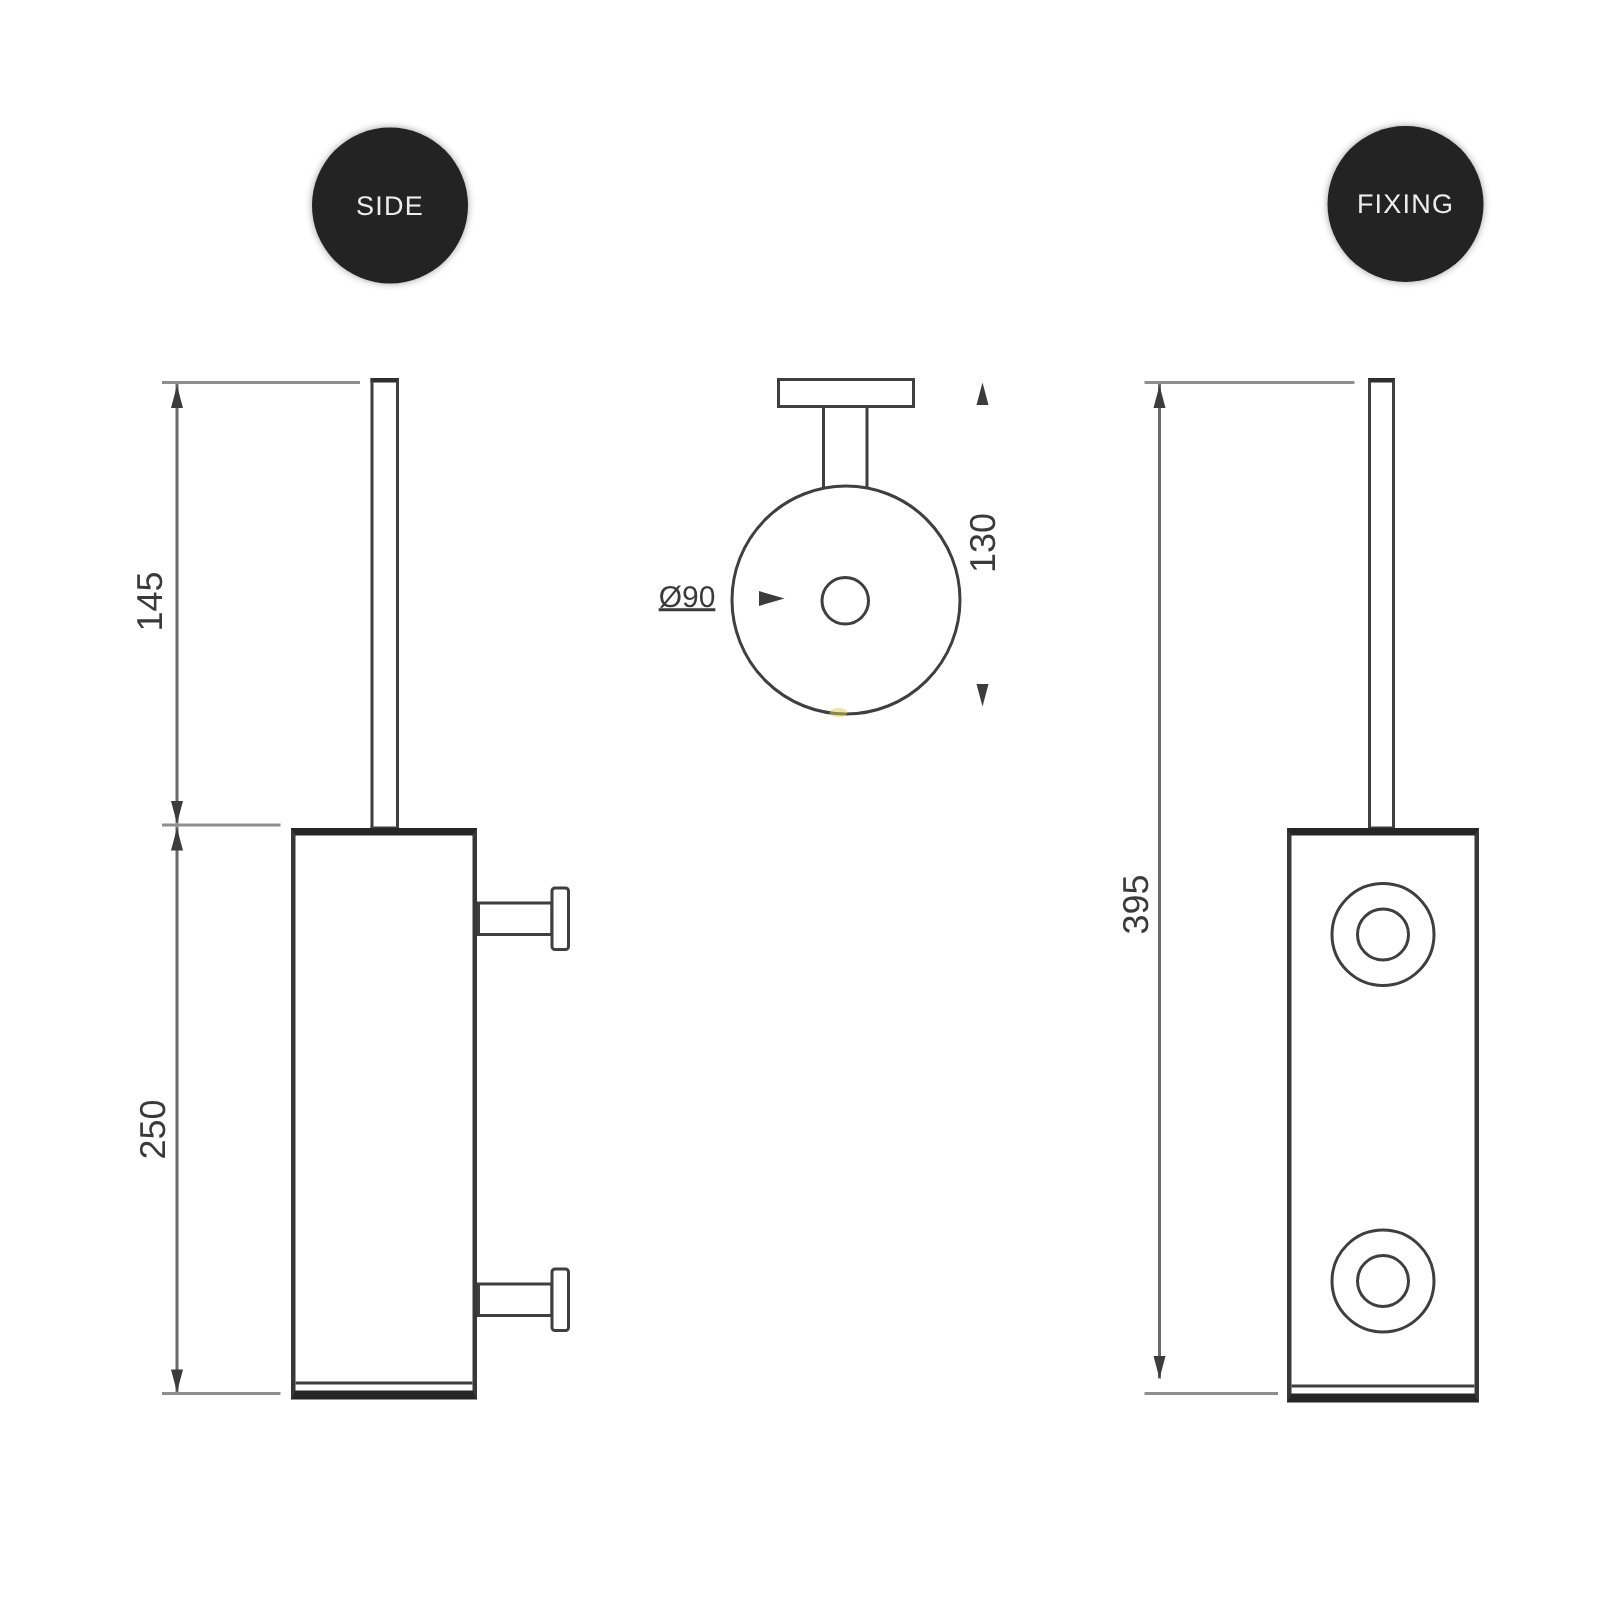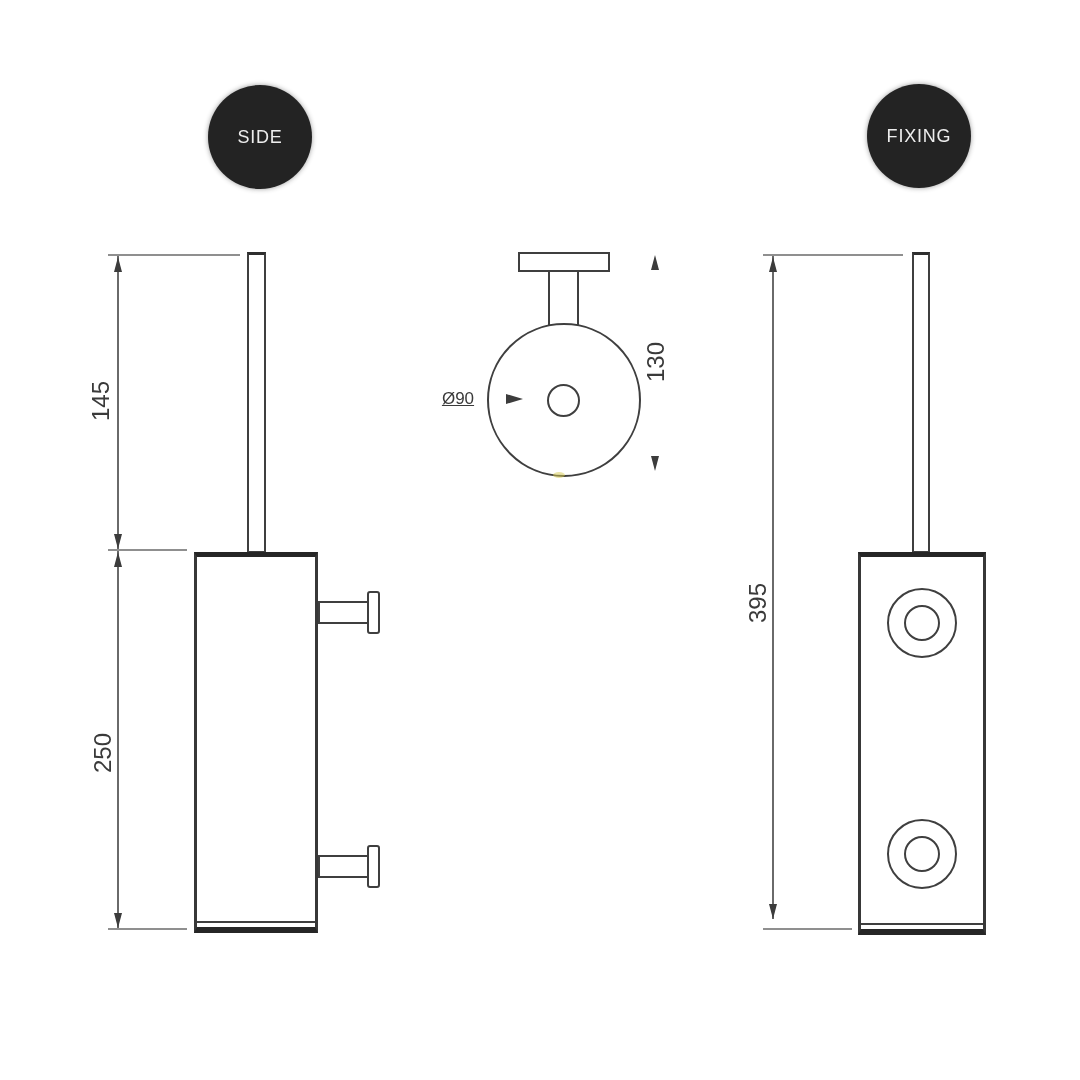--- a/index.html
+++ b/index.html
@@ -20,37 +20,37 @@
     border-radius: 50%;
     background: #232323;
     box-shadow: 0 0 5px rgba(35,35,35,0.45);
     display: flex; align-items: center; justify-content: center;
     color: #ededed;
     font-size: 18px;
     letter-spacing: 0.8px;
   }
   .badge-side   { left: 208px; top: 85px; }
   .badge-top    { left: 509px; top: 88px; }
-  .badge-fixing { left: 867px; top: 84px; text-align: center; }
+  .badge-fixing { left: 885px; top: 84px; text-align: center; }
 
   
   .ext  { position: absolute; height: 2px; background: #8f8f8f; }
   .dim  { position: absolute; width: 2px;  background: #6a6a6a; }
   .arr-up, .arr-down, .arr-right { position: absolute; width: 0; height: 0; }
   .arr-up    { border-left: 4px solid transparent; border-right: 4px solid transparent; border-bottom: 15px solid #3c3c3c; }
   .arr-down  { border-left: 4px solid transparent; border-right: 4px solid transparent; border-top: 15px solid #3c3c3c; }
   .arr-right { border-top: 5px solid transparent; border-bottom: 5px solid transparent; border-left: 17px solid #3c3c3c; }
   .vlabel {
     position: absolute;
     font-size: 24px; color: #3a3a3a; white-space: nowrap;
     transform: translate(-50%, -50%) rotate(-90deg);
   }
   .hlabel {
     position: absolute;
-    font-size: 17px; color: #3a3a3a; white-space: nowrap;
+    font-size: 20px; color: #3a3a3a; white-space: nowrap;
     transform: translate(-50%, -50%);
     text-decoration: underline;
   }
   .outline { position: absolute; border: 2px solid #3f3f3f; background: #ffffff; }
   .circle  { border-radius: 50%; }
 
   
   .s-ext-top { left: 108px; top: 254px; width: 132px; }
   .s-ext-mid { left: 108px; top: 549px; width: 79px; }
   .s-ext-bot { left: 108px; top: 928px; width: 79px; }

